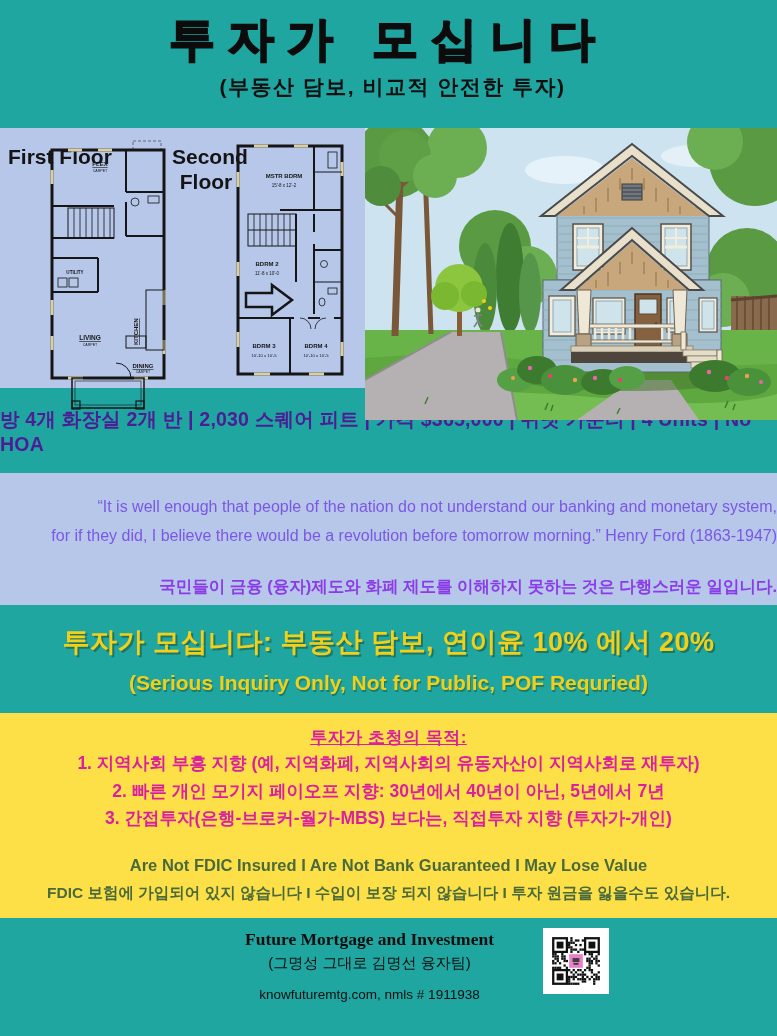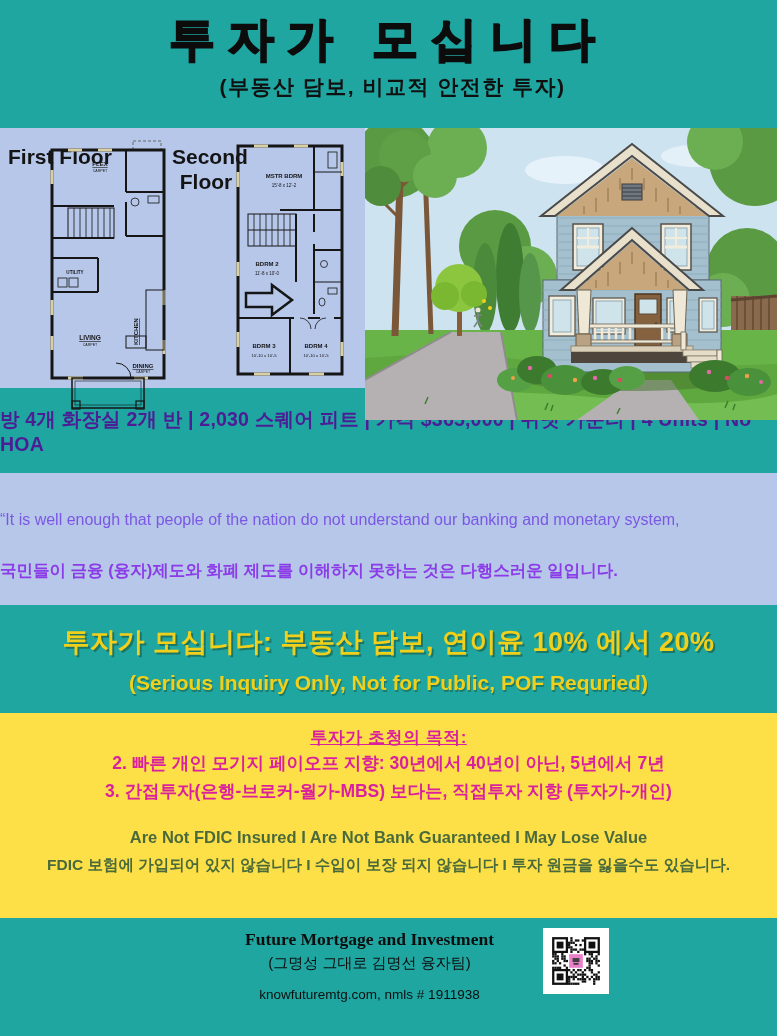--- a/index.html
+++ b/index.html
@@ -22,21 +22,21 @@
   .fl1{left:8px;top:16px;}
   .fl2{left:172px;top:16px;width:68px;text-align:center;}
   .plan{position:absolute;}
   .plan text{font-family:"Liberation Sans",sans-serif;fill:#161616;}
   .house{flex:1;position:relative;}
   .house svg{display:block;}
   
   .info-bar{height:85px;display:flex;align-items:center;justify-content:center;}
   .info-bar span{color:#4c1d95;font-size:19.5px;font-weight:700;letter-spacing:.2px;}
   
-  .quote{height:132px;background:#b6c7ea;text-align:left;padding-top:32px;box-sizing:border-box;}
+  .quote{height:132px;background:#b6c7ea;text-align:right;padding-top:19px;box-sizing:border-box;}
   .quote-en{color:#7b57e4;font-size:16px;line-height:29px;font-weight:500;}
   .quote-ko{color:#8b3be8;font-size:16.5px;line-height:28px;font-weight:700;margin-top:22px;}
   
   .offer{height:108px;text-align:center;padding-top:19px;box-sizing:border-box;}
   .offer-headline{
     color:#f0d01a;font-size:27px;font-weight:800;letter-spacing:.5px;
     text-shadow:2px 2px 0 rgba(25,60,30,.45);
     text-align:center;
   }
   .offer-sub{
@@ -400,33 +400,35 @@
     </div>
   </div>
 
   <div class="info-bar">
     <span>방 4개  화장실 2개 반  |  2,030 스퀘어 피트  |  가격 $365,000  |  귀넷 카운티  |  4 Units  |  No HOA</span>
   </div>
 
   <div class="quote">
     <div class="quote-en">
       <div>“It is well enough that people of the nation do not understand our banking and monetary system,</div>
+      <div>for if they did, I believe there would be a revolution before tomorrow morning.” Henry Ford (1863-1947)</div>
     </div>
     <div class="quote-ko">
       <div>국민들이 금융 (융자)제도와 화폐 제도를 이해하지 못하는 것은 다행스러운 일입니다.</div>
     </div>
   </div>
 
   <div class="offer">
     <div class="offer-headline">투자가 모십니다: 부동산 담보, 연이윤 10% 에서 20%</div>
     <div class="offer-sub">(Serious Inquiry Only, Not for Public, POF Requried)</div>
   </div>
 
   <div class="purpose">
     <div class="purpose-heading">투자가 초청의 목적:</div>
+    <div class="purpose-item">1. 지역사회 부흥 지향 (예, 지역화폐, 지역사회의 유동자산이 지역사회로 재투자)</div>
     <div class="purpose-item">2. 빠른 개인 모기지 페이오프 지향: 30년에서 40년이 아닌, 5년에서 7년</div>
     <div class="purpose-item">3. 간접투자(은행-브로커-월가-MBS) 보다는, 직접투자 지향 (투자가-개인)</div>
     <div class="disc-en">Are Not FDIC Insured I Are Not Bank Guaranteed I May Lose Value</div>
     <div class="disc-ko">FDIC 보험에 가입되어 있지 않습니다 I 수입이 보장 되지 않습니다 I 투자 원금을 잃을수도 있습니다.</div>
   </div>
 
   <div class="footer">
     <div class="footer-text">
       <div class="company">Future Mortgage and Investment</div>
       <div class="team">(그명성 그대로 김명선 융자팀)</div>

